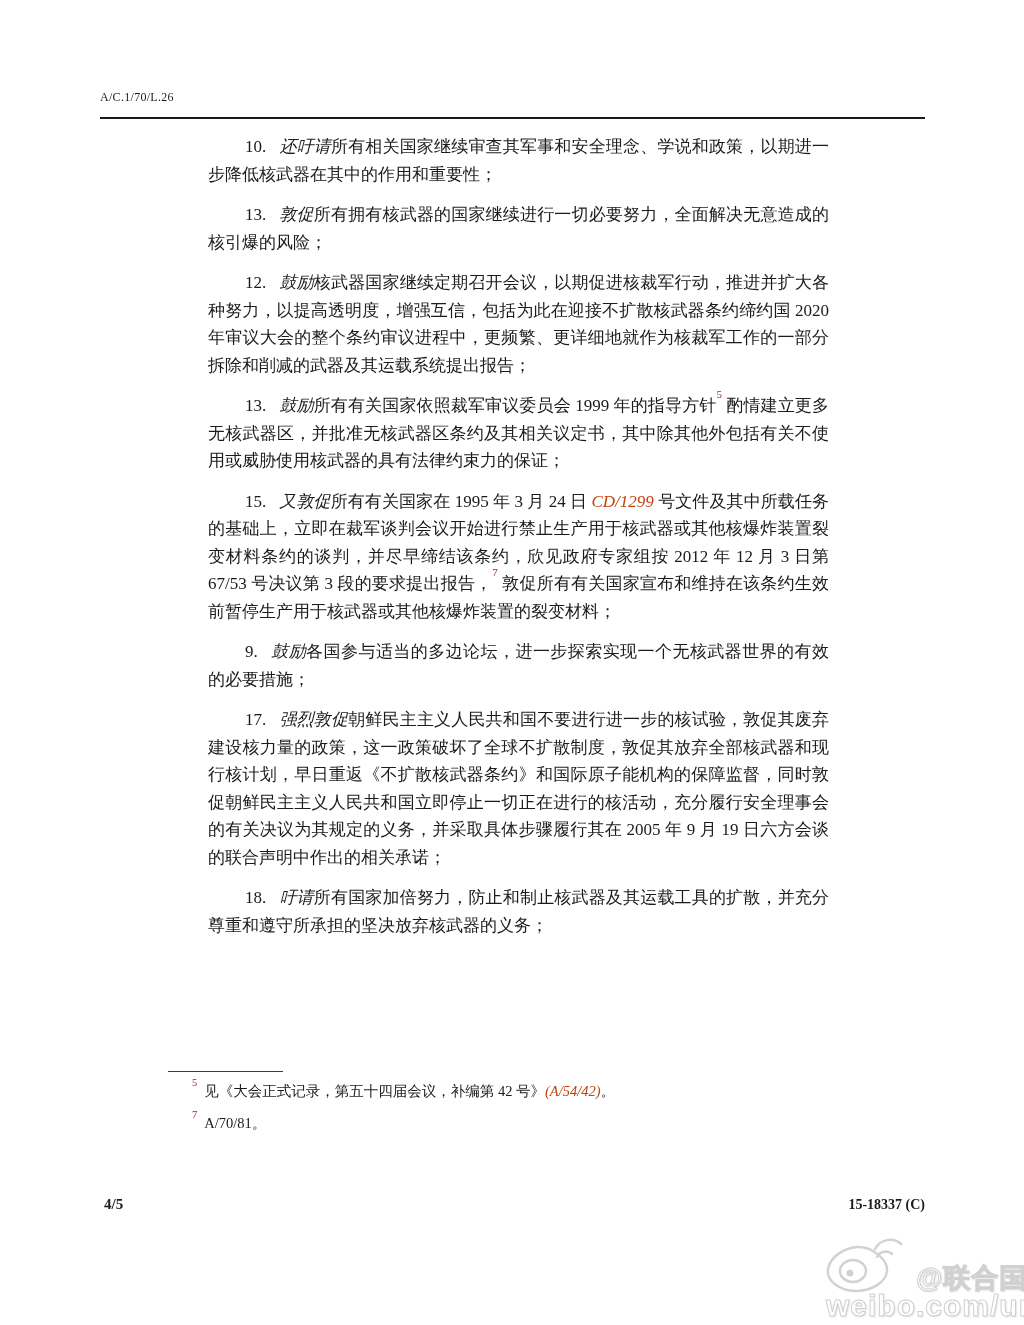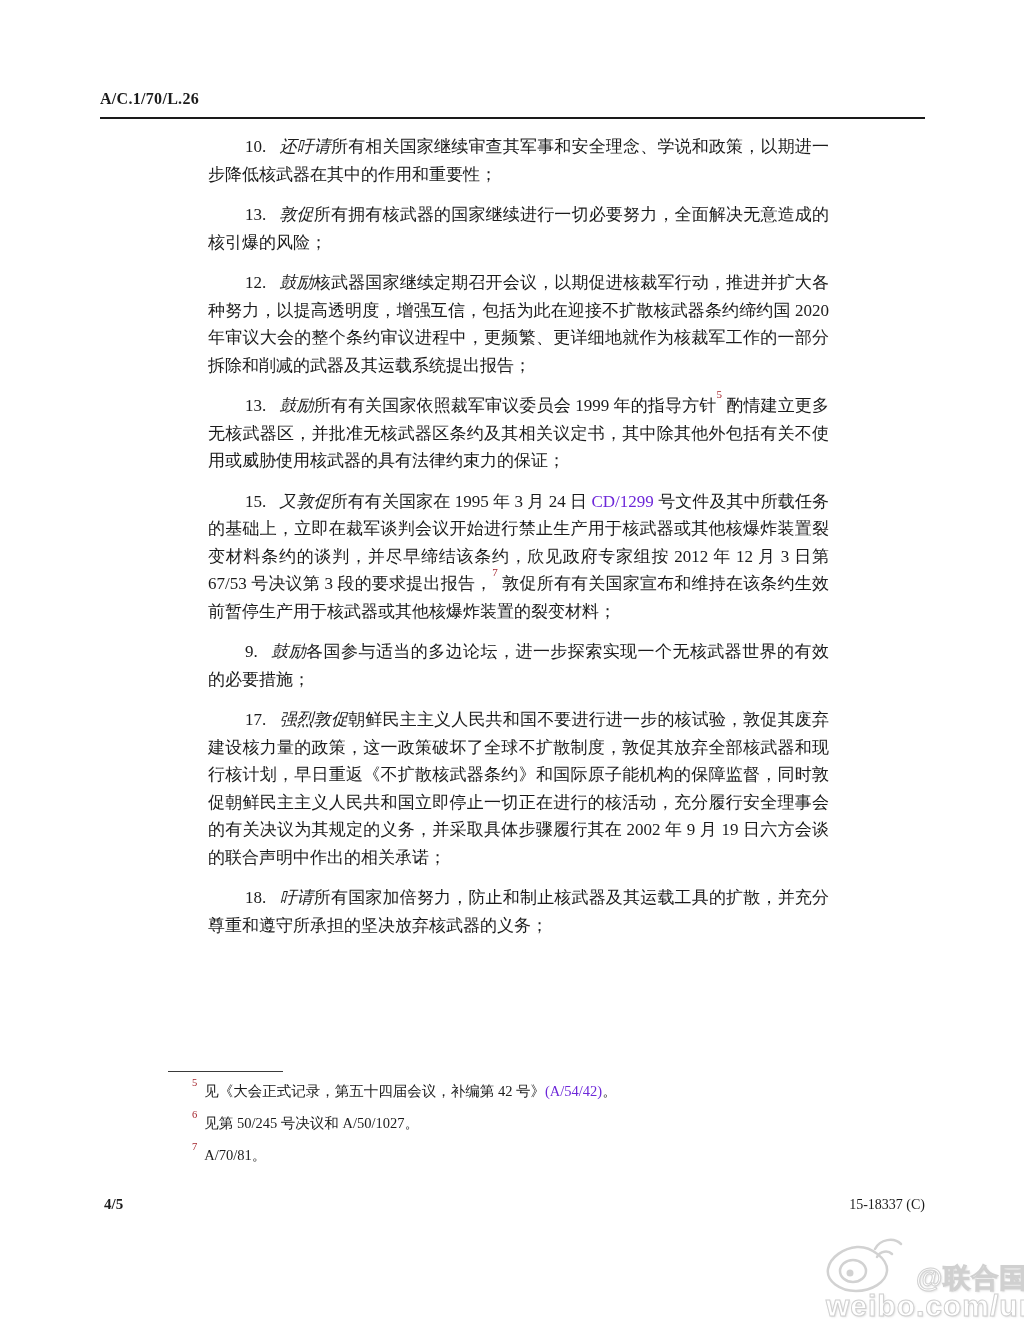--- a/index.html
+++ b/index.html
@@ -7,54 +7,54 @@
     position:relative;
     width:1024px; height:1325px;
     margin:0 auto;
     background:#ffffff;
     overflow:hidden;
     font-family:"Liberation Serif","DejaVu Serif",serif;
     color:#1b1b1b;
   }
   .doc-symbol {
     position:absolute; left:100px; top:90px;
-    font-size:16px; font-weight:bold; letter-spacing:.3px;
+    font-size:12px; font-weight:normal; letter-spacing:.3px;
   }
   .header-rule {
     position:absolute; left:100px; top:117px;
     width:825px; height:2px; background:#1a1a1a;
   }
   .body-text {
     position:absolute; left:208px; top:133px; width:621px;
     font-size:17px; line-height:27.5px; text-align:justify;
   }
   .para { margin:0 0 13px 0; text-indent:37px; }
   .pnum { margin-right:13px; }
   .verb { }
   sup.fnref {
     color:#a3232b; font-size:11px; line-height:0;
     position:relative; top:-6px; font-style:normal;
   }
-  .doclink { color:#6d28d9; text-decoration:none; cursor:pointer; }
+  .doclink { color:#c2410c; text-decoration:none; cursor:pointer;font-style:italic; }
   .fn-sep {
     position:absolute; left:168px; top:1071px;
     width:115px; height:1px; background:#3a3a3a;
   }
   .footnotes {
     position:absolute; left:192px; top:1081px; width:645px;
     font-size:14.5px; line-height:21px;
   }
   .footnote { margin-bottom:11px; }
   .footnote sup.fnref { margin-right:7px; top:-4px; font-size:10.5px; }
   .page-number {
     position:absolute; left:104px; top:1196px;
     font-size:15px; font-weight:bold;
   }
   .job-number {
-    position:absolute; right:99px; top:1197px; font-size:14px;
+    position:absolute; right:99px; top:1197px; font-size:14px;font-weight:bold;
   }
   .watermark { position:absolute; right:-14px; top:1228px; width:216px; height:99px; }
   .wm-icon { position:absolute; left:0; top:2px; }
   .wm-text {
     color:#ffffff;
     -webkit-text-stroke:1px #d0d0d0;
     text-shadow:1px 1px 2px rgba(150,150,150,.35);
     font-family:"Liberation Sans","DejaVu Sans",sans-serif;
     font-weight:bold; letter-spacing:1px; white-space:nowrap;
   }
@@ -69,28 +69,27 @@
   <div class="doc-symbol">A/C.1/70/L.26</div>
   <div class="header-rule"></div>
 
   <div class="body-text">
       <p class="para"><span class="pnum">10.</span><em class="verb">还吁请</em><span>所有相关国家继续审查其军事和安全理念、学说和政策，以期进一步降低核武器在其中的作用和重要性；</span></p>
       <p class="para"><span class="pnum">13.</span><em class="verb">敦促</em><span>所有拥有核武器的国家继续进行一切必要努力，全面解决无意造成的核引爆的风险；</span></p>
       <p class="para"><span class="pnum">12.</span><em class="verb">鼓励</em><span>核武器国家继续定期召开会议，以期促进核裁军行动，推进并扩大各种努力，以提高透明度，增强互信，包括为此在迎接不扩散核武器条约缔约国 2020 年审议大会的整个条约审议进程中，更频繁、更详细地就作为核裁军工作的一部分拆除和削减的武器及其运载系统提出报告；</span></p>
       <p class="para"><span class="pnum">13.</span><em class="verb">鼓励</em><span>所有有关国家依照裁军审议委员会 1999 年的指导方针</span><sup class="fnref">5</sup><span> 酌情建立更多无核武器区，并批准无核武器区条约及其相关议定书，其中除其他外包括有关不使用或威胁使用核武器的具有法律约束力的保证；</span></p>
       <p class="para"><span class="pnum">15.</span><em class="verb">又敦促</em><span>所有有关国家在 1995 年 3 月 24 日 </span><a class="doclink">CD/1299</a><span> 号文件及其中所载任务的基础上，立即在裁军谈判会议开始进行禁止生产用于核武器或其他核爆炸装置裂变材料条约的谈判，并尽早缔结该条约，欣见政府专家组按 2012 年 12 月 3 日第 67/53 号决议第 3 段的要求提出报告，</span><sup class="fnref">7</sup><span> 敦促所有有关国家宣布和维持在该条约生效前暂停生产用于核武器或其他核爆炸装置的裂变材料；</span></p>
       <p class="para"><span class="pnum">9.</span><em class="verb">鼓励</em><span>各国参与适当的多边论坛，进一步探索实现一个无核武器世界的有效的必要措施；</span></p>
-      <p class="para"><span class="pnum">17.</span><em class="verb">强烈敦促</em><span>朝鲜民主主义人民共和国不要进行进一步的核试验，敦促其废弃建设核力量的政策，这一政策破坏了全球不扩散制度，敦促其放弃全部核武器和现行核计划，早日重返《不扩散核武器条约》和国际原子能机构的保障监督，同时敦促朝鲜民主主义人民共和国立即停止一切正在进行的核活动，充分履行安全理事会的有关决议为其规定的义务，并采取具体步骤履行其在 2002 年 9 月 19 日六方会谈的联合声明中作出的相关承诺；</span></p>
+      <p class="para"><span class="pnum">17.</span><em class="verb">强烈敦促</em><span>朝鲜民主主义人民共和国不要进行进一步的核试验，敦促其废弃建设核力量的政策，这一政策破坏了全球不扩散制度，敦促其放弃全部核武器和现行核计划，早日重返《不扩散核武器条约》和国际原子能机构的保障监督，同时敦促朝鲜民主主义人民共和国立即停止一切正在进行的核活动，充分履行安全理事会的有关决议为其规定的义务，并采取具体步骤履行其在 2005 年 9 月 19 日六方会谈的联合声明中作出的相关承诺；</span></p>
       <p class="para"><span class="pnum">18.</span><em class="verb">吁请</em><span>所有国家加倍努力，防止和制止核武器及其运载工具的扩散，并充分尊重和遵守所承担的坚决放弃核武器的义务；</span></p>
     </div>
 
   <div class="fn-sep"></div>
   <div class="footnotes">
       <div class="footnote"><sup class="fnref">5</sup><span>见《大会正式记录，第五十四届会议，补编第 42 号》</span><a class="doclink">(A/54/42)</a><span>。</span></div>
-      <div class="footnote"><sup class="fnref">6</sup><span>见第 50/245 号决议和 A/50/1027。</span></div>
       <div class="footnote"><sup class="fnref">7</sup><span>A/70/81。</span></div>
     </div>
 
   <div class="page-number">4/5</div>
   <div class="job-number">15-18337 (C)</div>
 
   <div class="watermark">
     <span class="wm-icon">
       <svg width="84" height="70" viewBox="0 0 84 70">
         <g fill="#ffffff" stroke="#d2d2d2" stroke-width="2.5">

